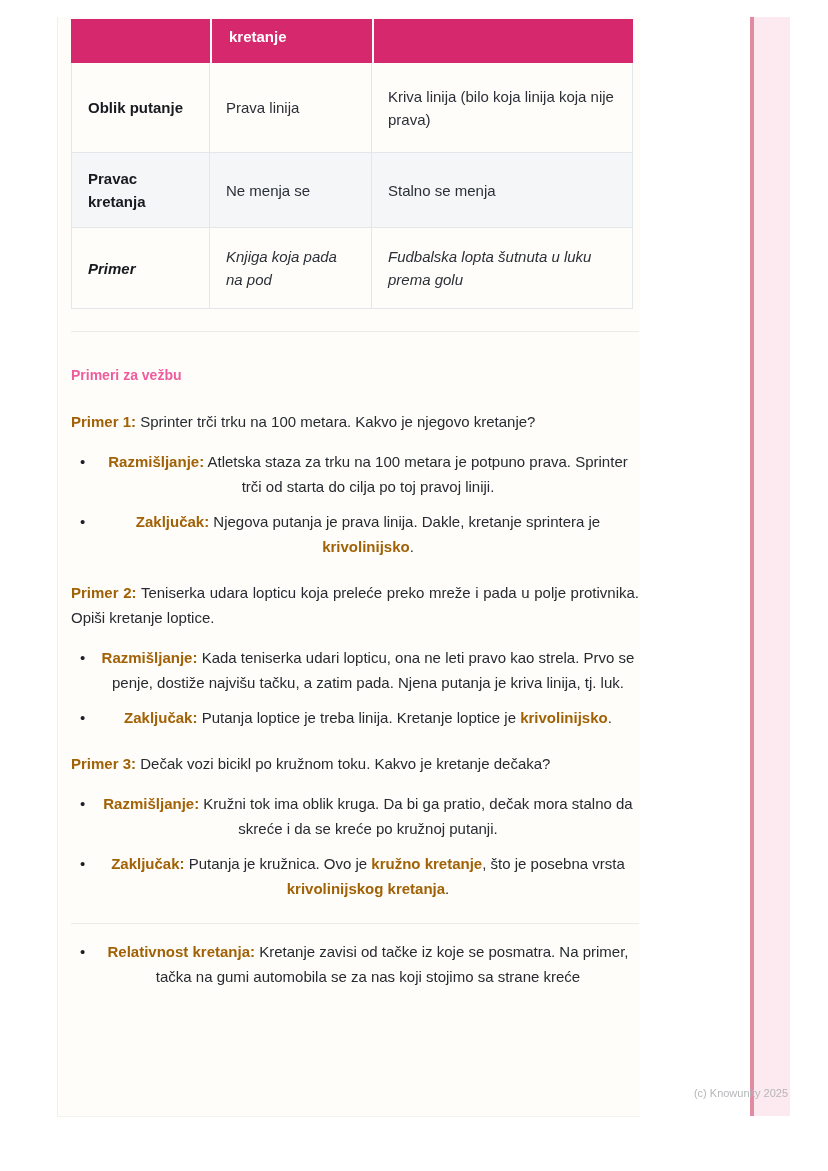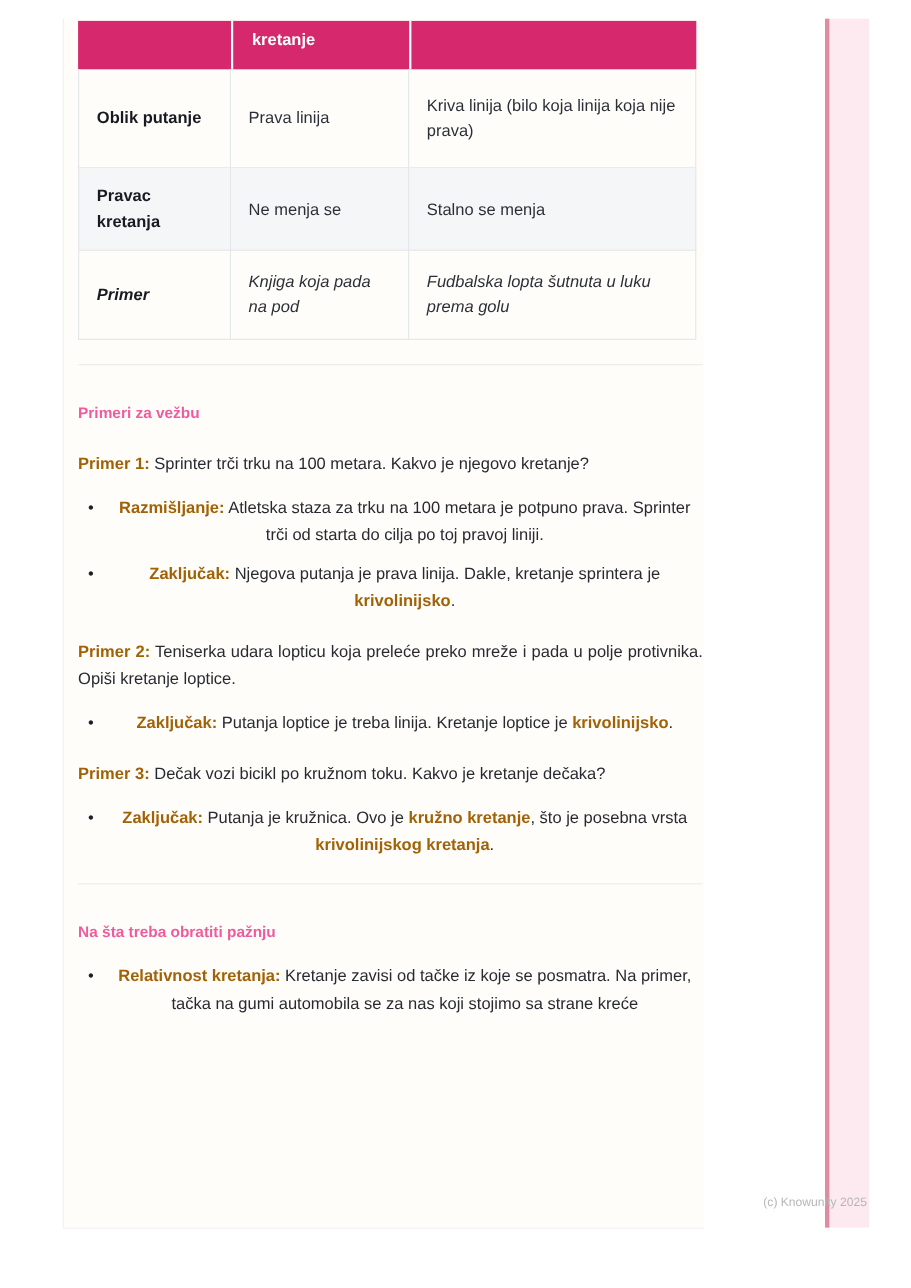--- a/index.html
+++ b/index.html
@@ -122,37 +122,42 @@
         <strong>Zaključak:</strong><span> Njegova putanja je prava linija. Dakle, kretanje sprintera je </span><strong>krivolinijsko</strong><span>.</span>
       </li>
     </ul>
 
     <p class="para justify">
       <strong>Primer 2:</strong><span> Teniserka udara lopticu koja preleće preko mreže i pada u polje protivnika. Opiši kretanje loptice.</span>
     </p>
 
     <ul class="bullets">
       <li>
+        <strong>Razmišljanje:</strong><span> Kada teniserka udari lopticu, ona ne leti pravo kao strela. Prvo se penje, dostiže najvišu tačku, a zatim pada. Njena putanja je kriva linija, tj. luk.</span>
+      </li>
+      <li>
         <strong>Zaključak:</strong><span> Putanja loptice je treba linija. Kretanje loptice je </span><strong>krivolinijsko</strong><span>.</span>
       </li>
     </ul>
 
     <p class="para">
       <strong>Primer 3:</strong><span> Dečak vozi bicikl po kružnom toku. Kakvo je kretanje dečaka?</span>
     </p>
 
     <ul class="bullets">
       <li>
+        <strong>Razmišljanje:</strong><span> Kružni tok ima oblik kruga. Da bi ga pratio, dečak mora stalno da skreće i da se kreće po kružnoj putanji.</span>
+      </li>
+      <li>
         <strong>Zaključak:</strong><span> Putanja je kružnica. Ovo je </span><strong>kružno kretanje</strong><span>, što je posebna vrsta </span><strong>krivolinijskog kretanja</strong><span>.</span>
       </li>
     </ul>
 
     <hr class="divider">
 
-    <h2 class="sec">Na šta treba obratiti pažnju</h2>
 
     <ul class="bullets">
       <li>
         <strong>Relativnost kretanja:</strong><span> Kretanje zavisi od tačke iz koje se posmatra. Na primer, tačka na gumi automobila se za nas koji stojimo sa strane kreće</span>
       </li>
     </ul>
 
   </div>
 
   <div class="watermark">(c) Knowunity 2025</div>

